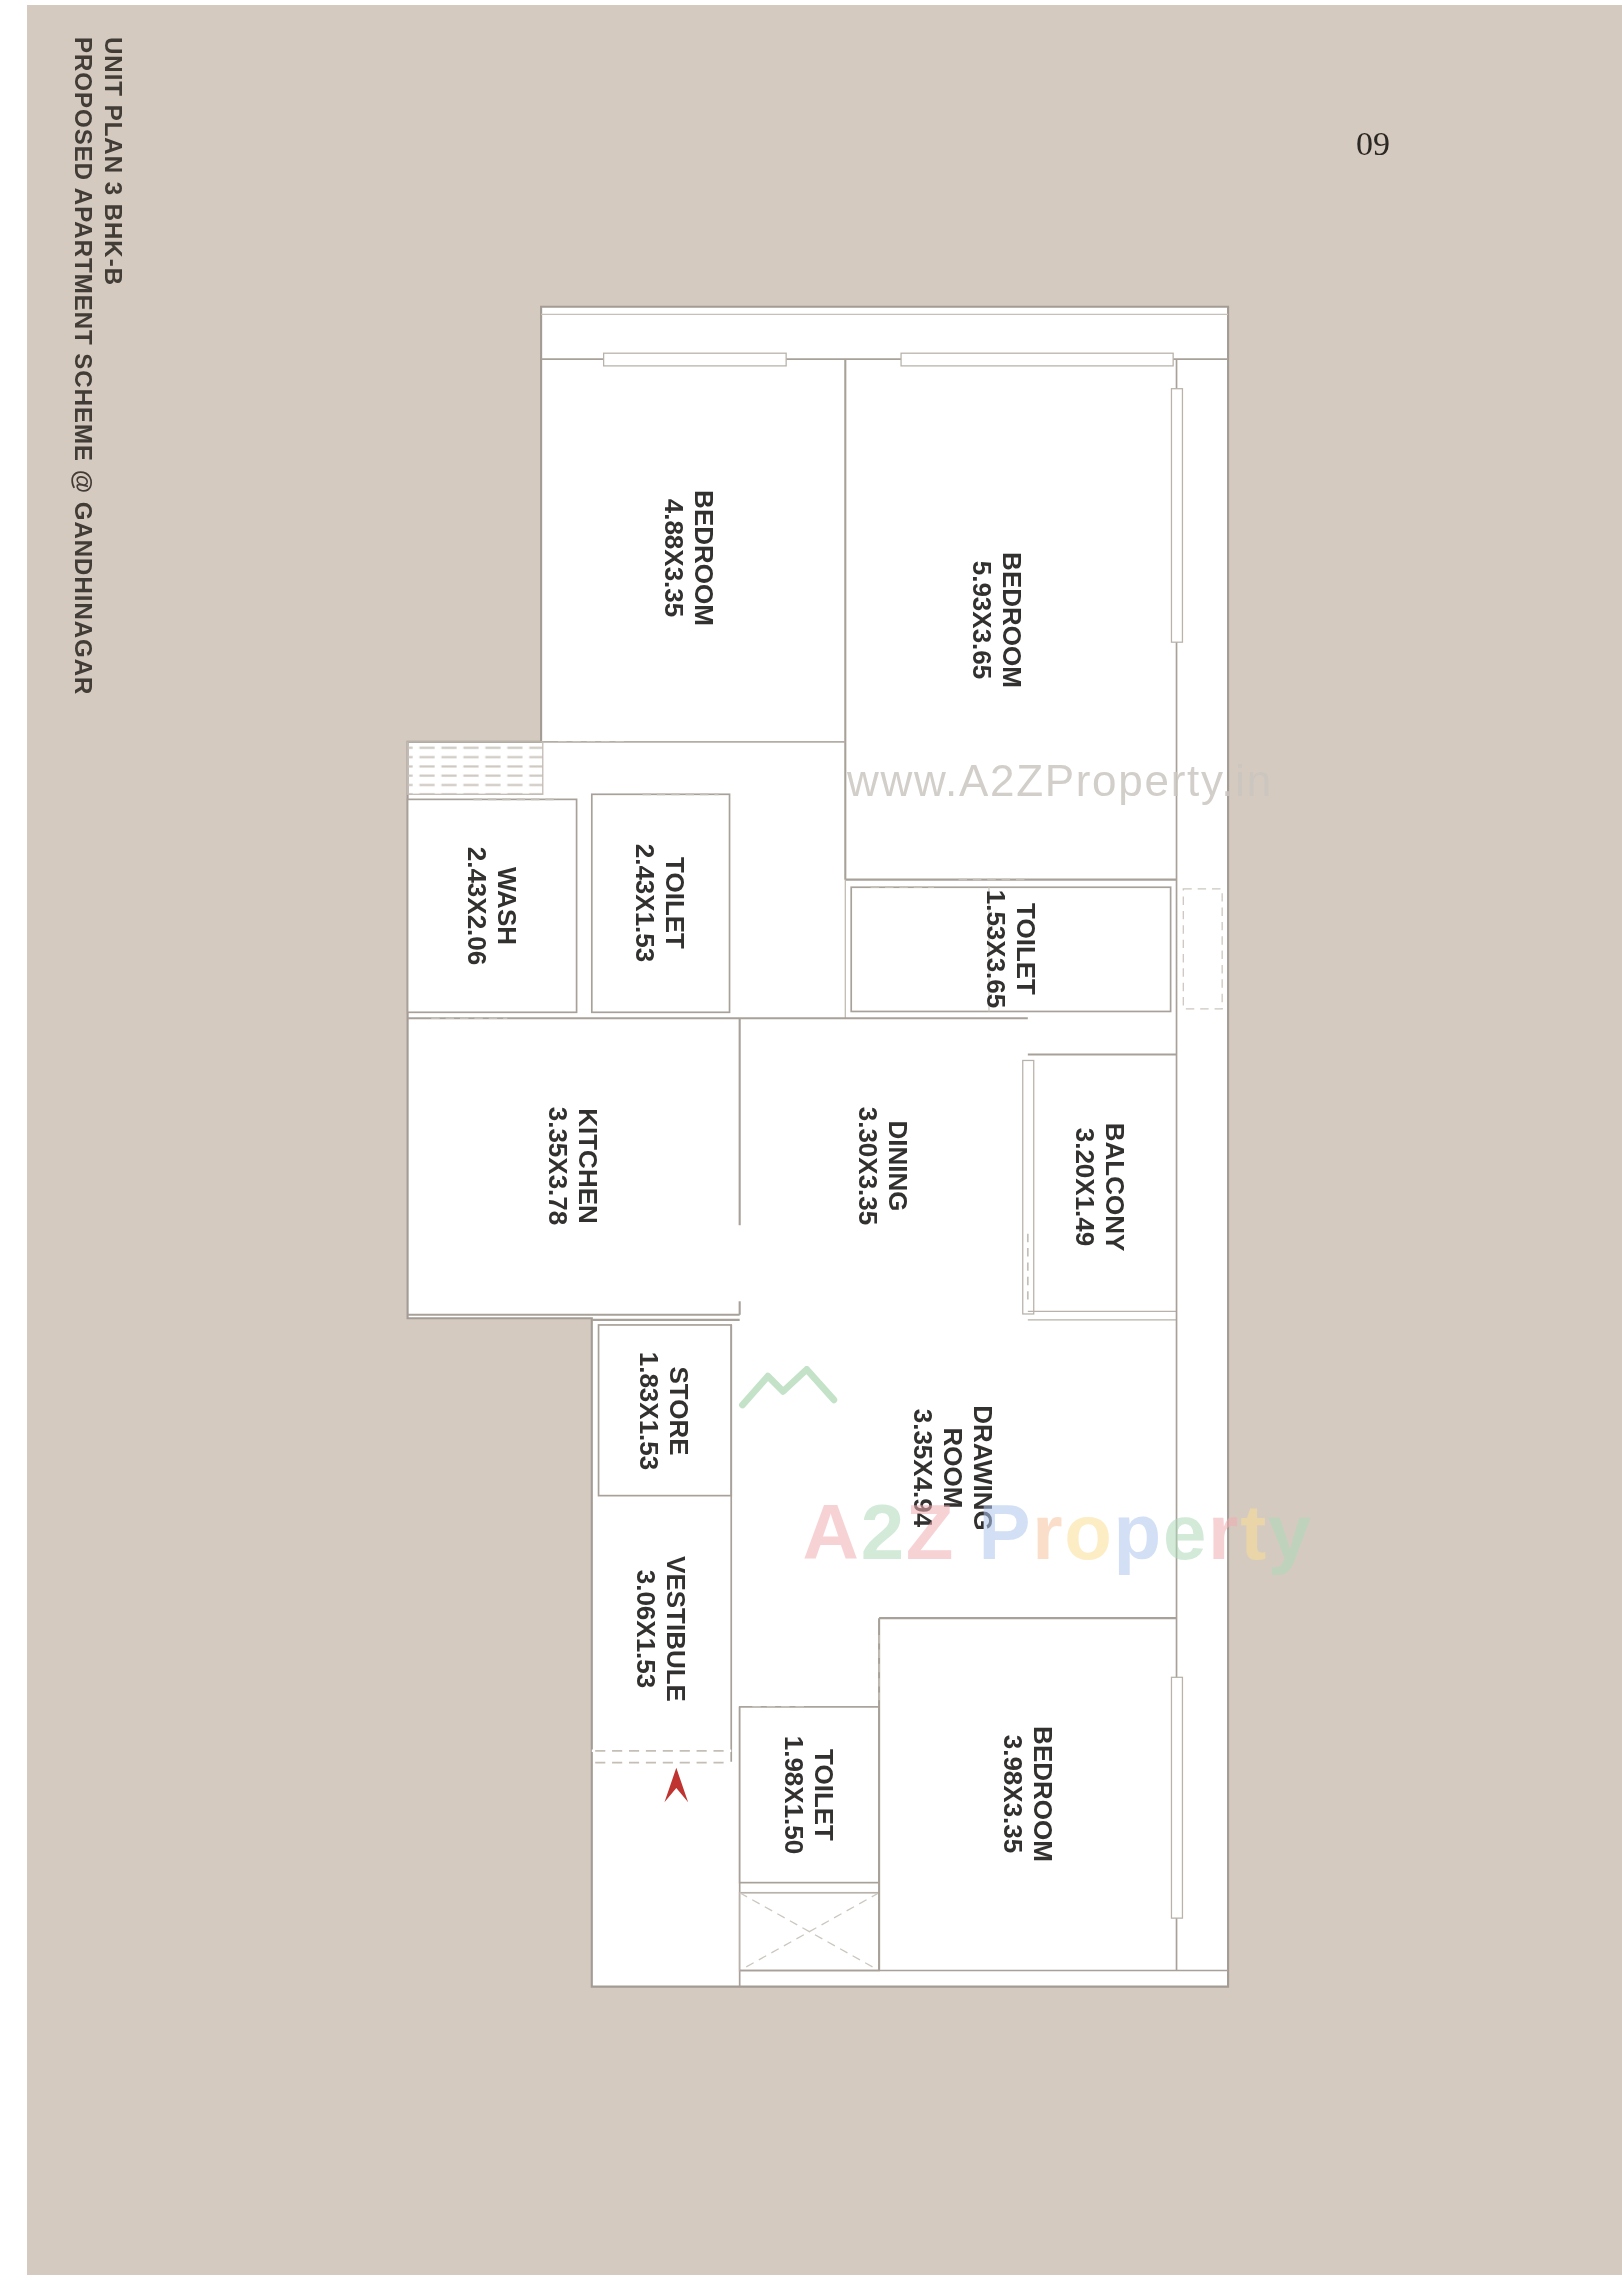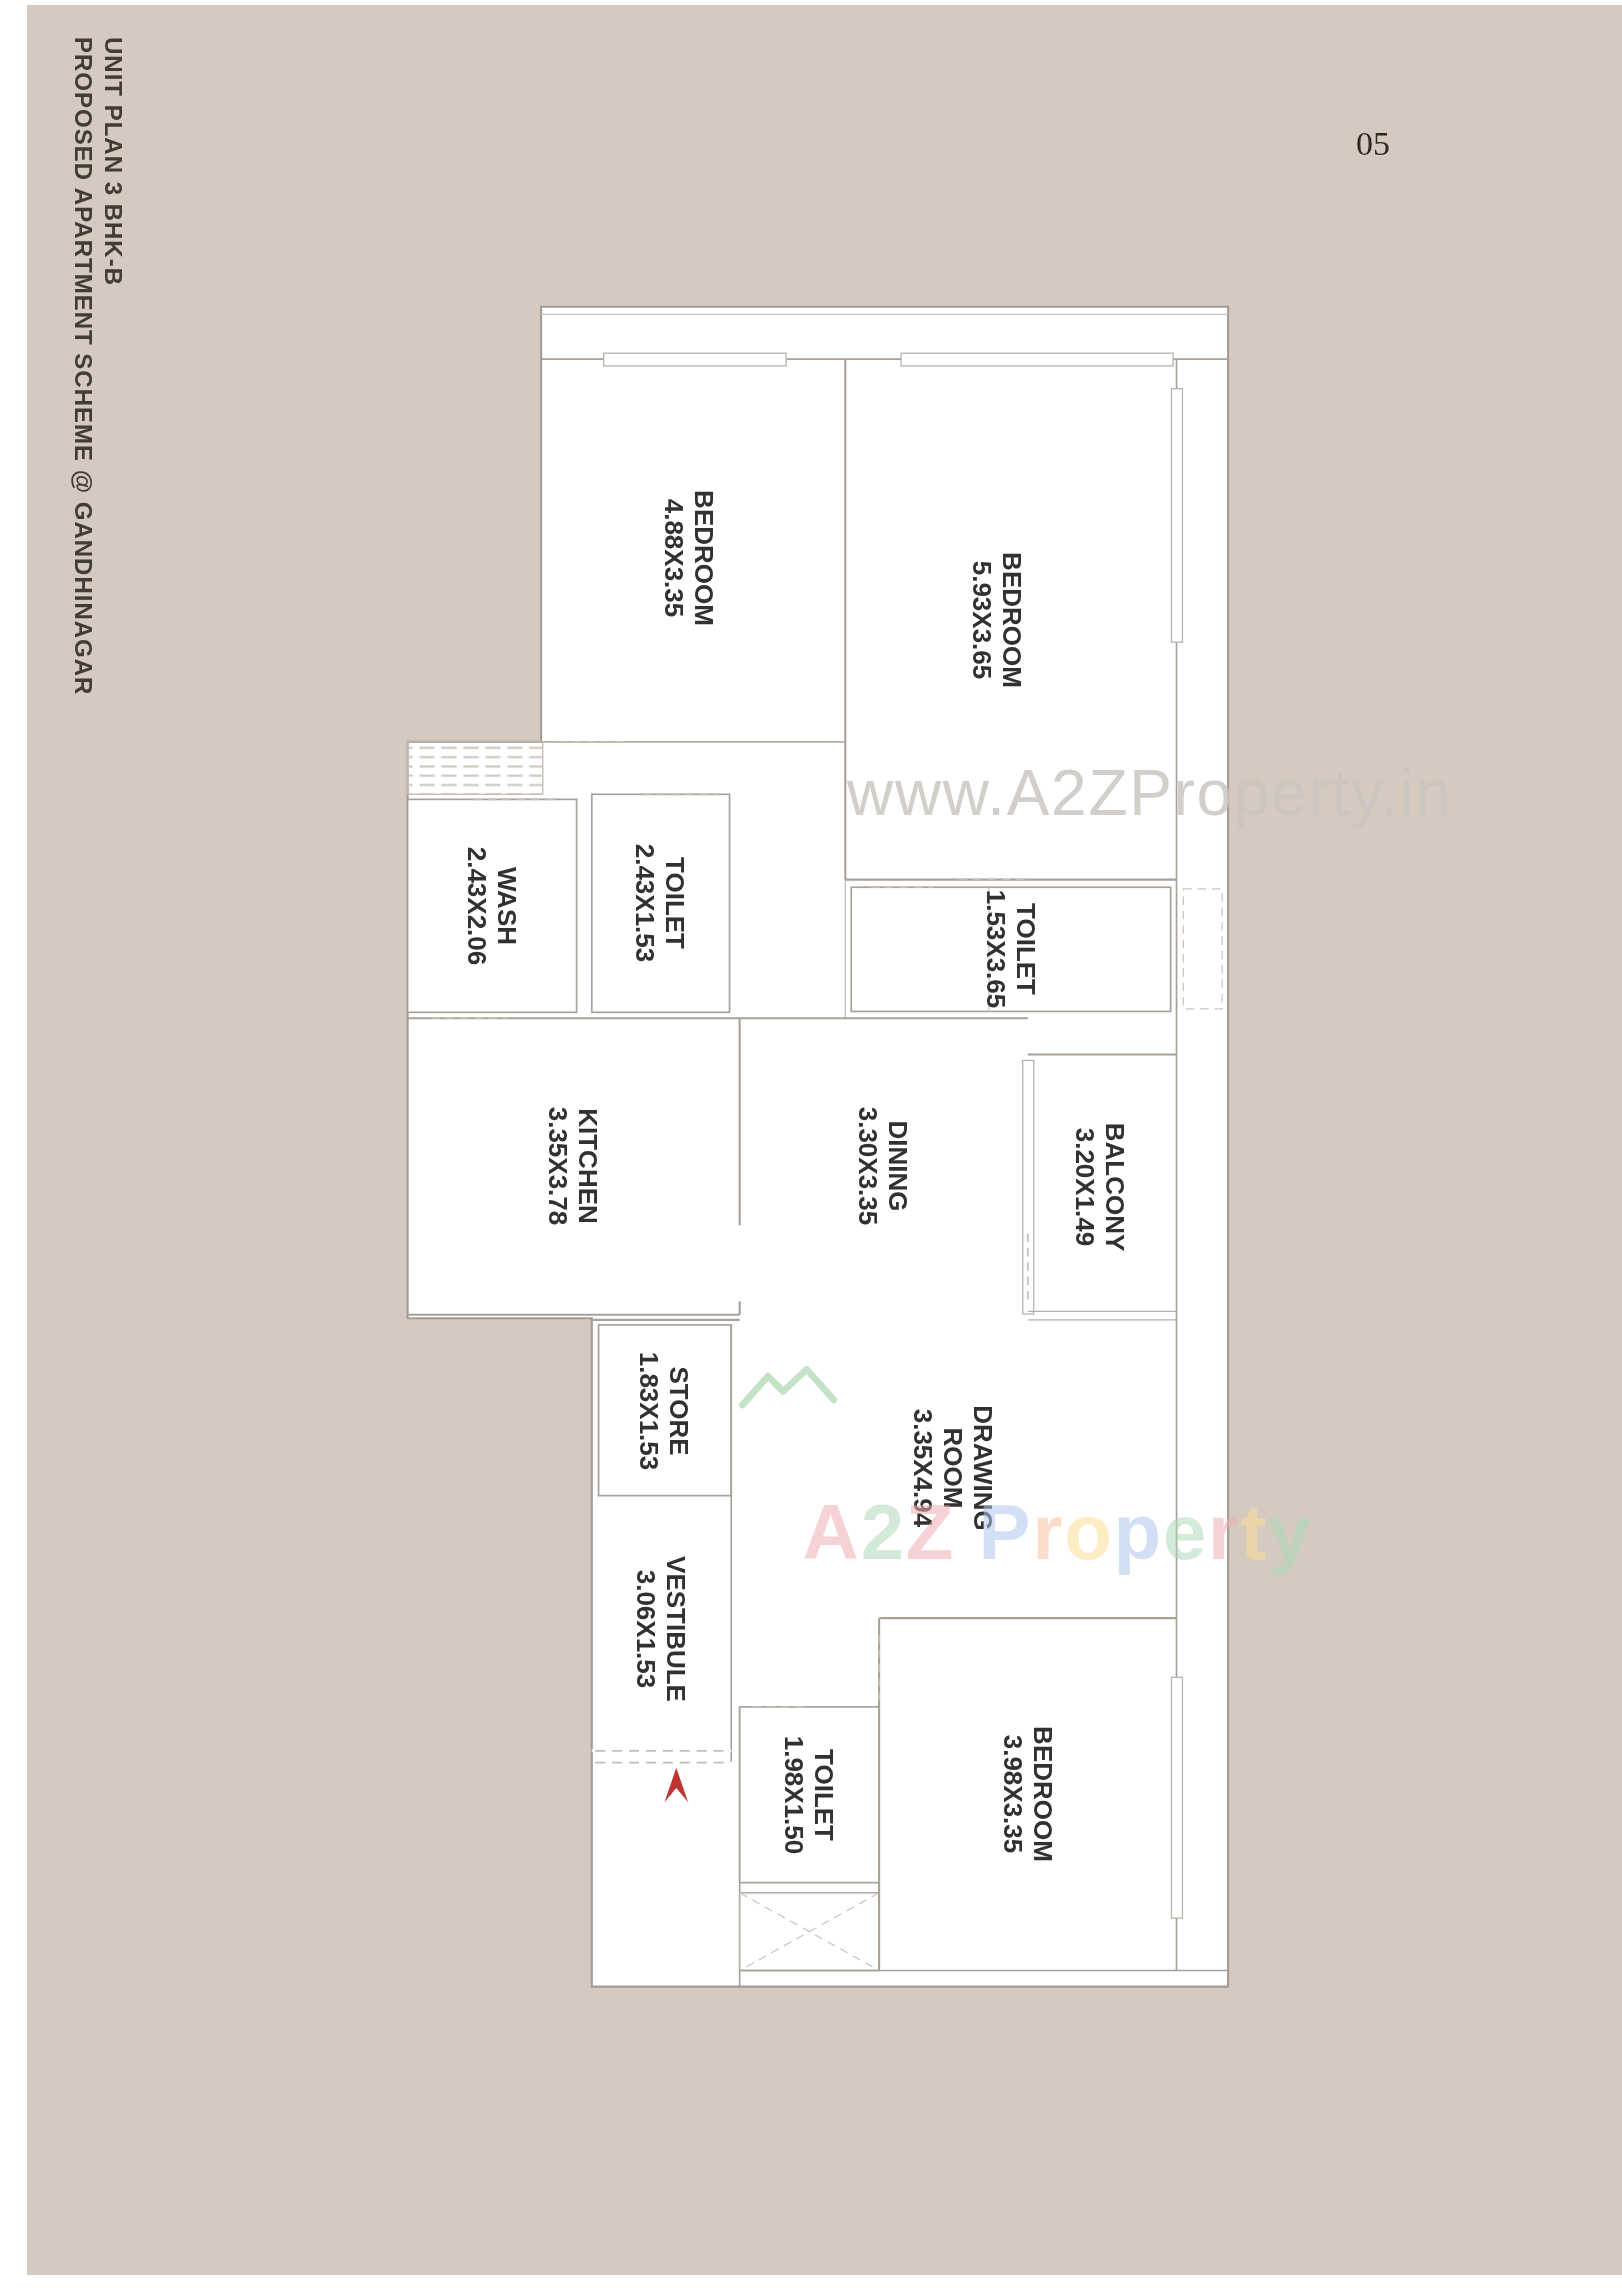--- a/index.html
+++ b/index.html
@@ -6,21 +6,21 @@
   .page{position:relative;width:1623px;height:2295px;background:#ffffff;overflow:hidden;
         font-family:"Liberation Sans", sans-serif;}
   .paper{position:absolute;left:27px;top:5px;right:0;bottom:20px;background:#d5cac0;}
   .plan-layer{position:absolute;left:0;top:0;width:1623px;height:2295px;}
   .title-block{position:absolute;left:128px;top:37px;transform:rotate(90deg);transform-origin:0 0;
         color:#413c36;font-weight:bold;font-size:24px;letter-spacing:1px;line-height:30px;white-space:nowrap;}
   .page-number{position:absolute;left:1356px;top:125px;font-family:"Liberation Serif", serif;
         font-size:34px;color:#2b2722;}
   .room-label{position:absolute;transform:translate(-50%,-50%) rotate(90deg);text-align:center;
         color:#333130;font-weight:bold;font-size:26px;line-height:30px;letter-spacing:0px;white-space:nowrap;}
-  .wm-url{position:absolute;left:847px;top:756px;font-size:64px;color:#cbc6c0;letter-spacing:1.7px;
+  .wm-url{position:absolute;left:847px;top:756px;font-size:44px;color:#cbc6c0;letter-spacing:1.7px;
         opacity:.85;white-space:nowrap;pointer-events:none;}
   .wm-logo{position:absolute;left:712px;top:1396px;font-size:78px;font-weight:bold;letter-spacing:1.7px;
         opacity:.55;white-space:pre;pointer-events:none;}
   .wm-logo span{white-space:pre;}
   .wm-roof{position:absolute;left:739px;top:1366px;opacity:.6;pointer-events:none;}
 </style>
 </head>
 <body>
 
 <div class="page">
@@ -99,21 +99,21 @@
     </g>
 
     <polygon points="800,2092 786,2133 800,2116 814,2133" fill="#bf3430"></polygon>
   </svg>
 
   <div class="title-block">
     <div>UNIT PLAN 3 BHK-B</div>
     <div>PROPOSED APARTMENT SCHEME @ GANDHINAGAR</div>
   </div>
 
-  <div class="page-number">05</div>
+  <div class="page-number">09</div>
 
   <div class="room-label" style="left:689px;top:558px">
     <div>BEDROOM</div>
       <div>4.88X3.35</div>
     </div>
   <div class="room-label" style="left:997px;top:620px">
     <div>BEDROOM</div>
       <div>5.93X3.65</div>
     </div>
   <div class="room-label" style="left:660px;top:903px">

